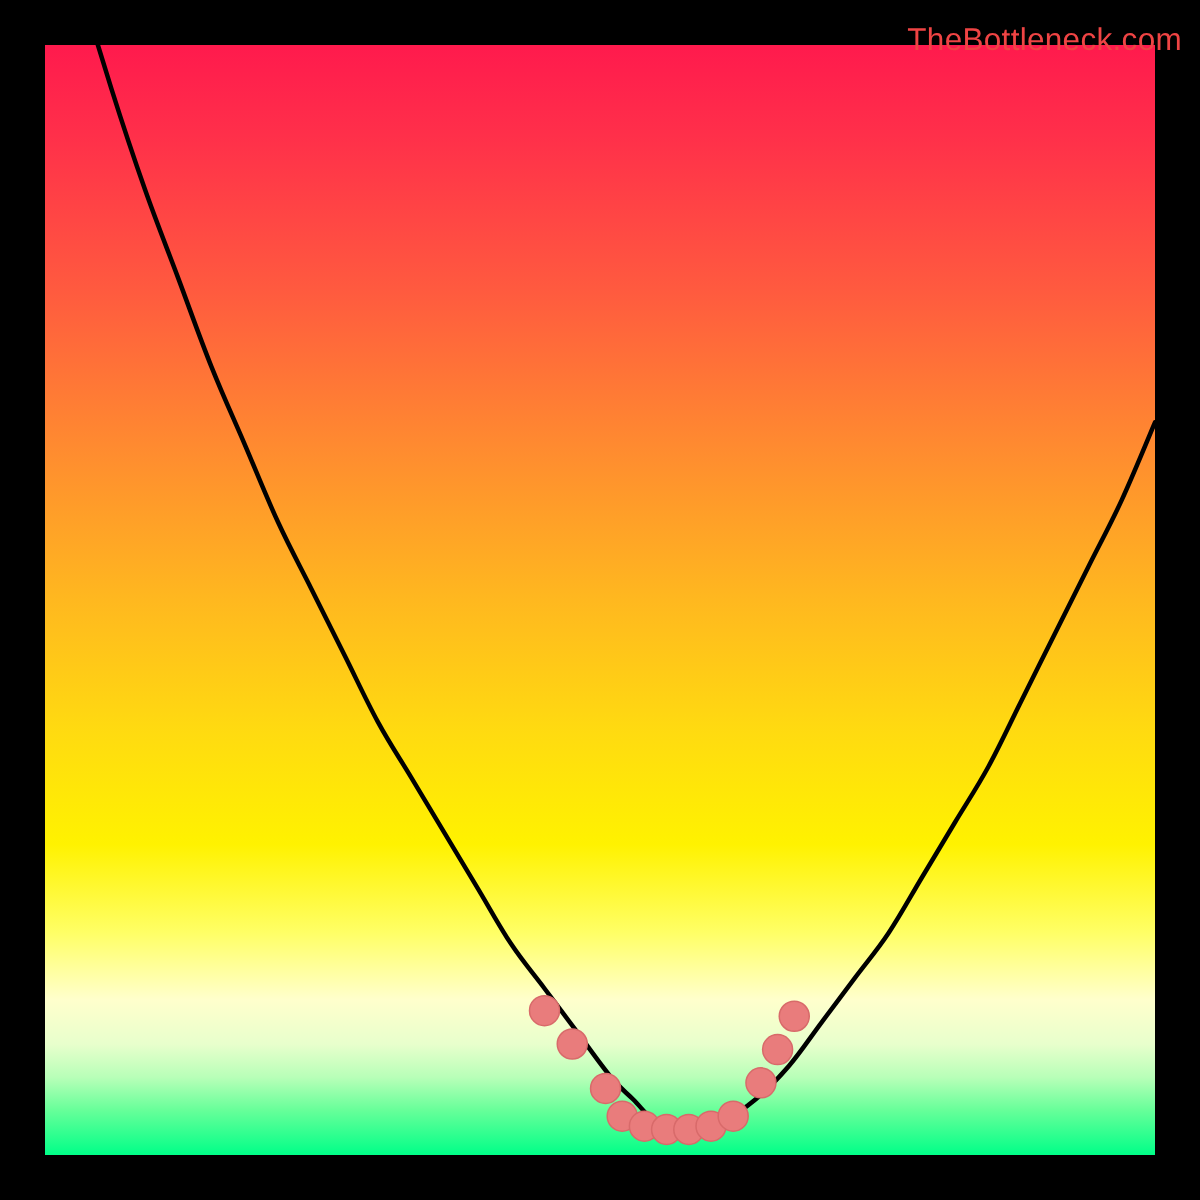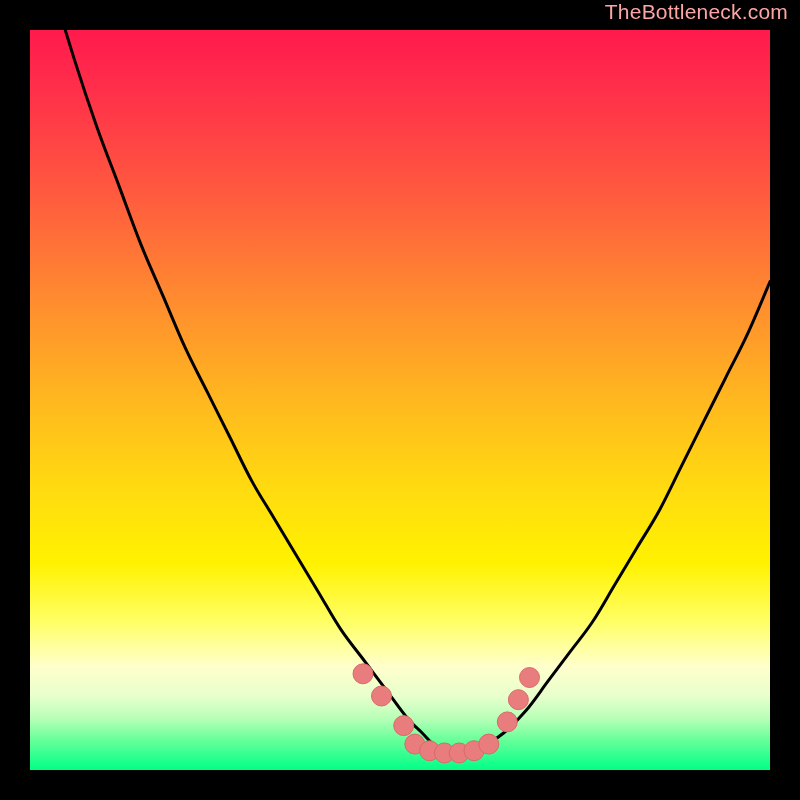--- a/index.html
+++ b/index.html
@@ -39,23 +39,23 @@
       #ffffcc 86%,
       #e8ffcc 90%,
       #b8ffb8 93%,
       #66ff99 96%,
       #1aff8c 99%,
       #00ff88 100%
     );
   }
   .watermark {
     position: absolute;
-    top: 0;
+    top: 15px;
     right: 12px;
-    color: #fca5a5;
+    color: #ef4444;
     font-size: 21px;
     font-weight: 500;
     letter-spacing: 0.2px;
     user-select: none;
   }
   svg.curve {
     position: absolute;
     left: 0;
     top: 0;
     width: 740px;

